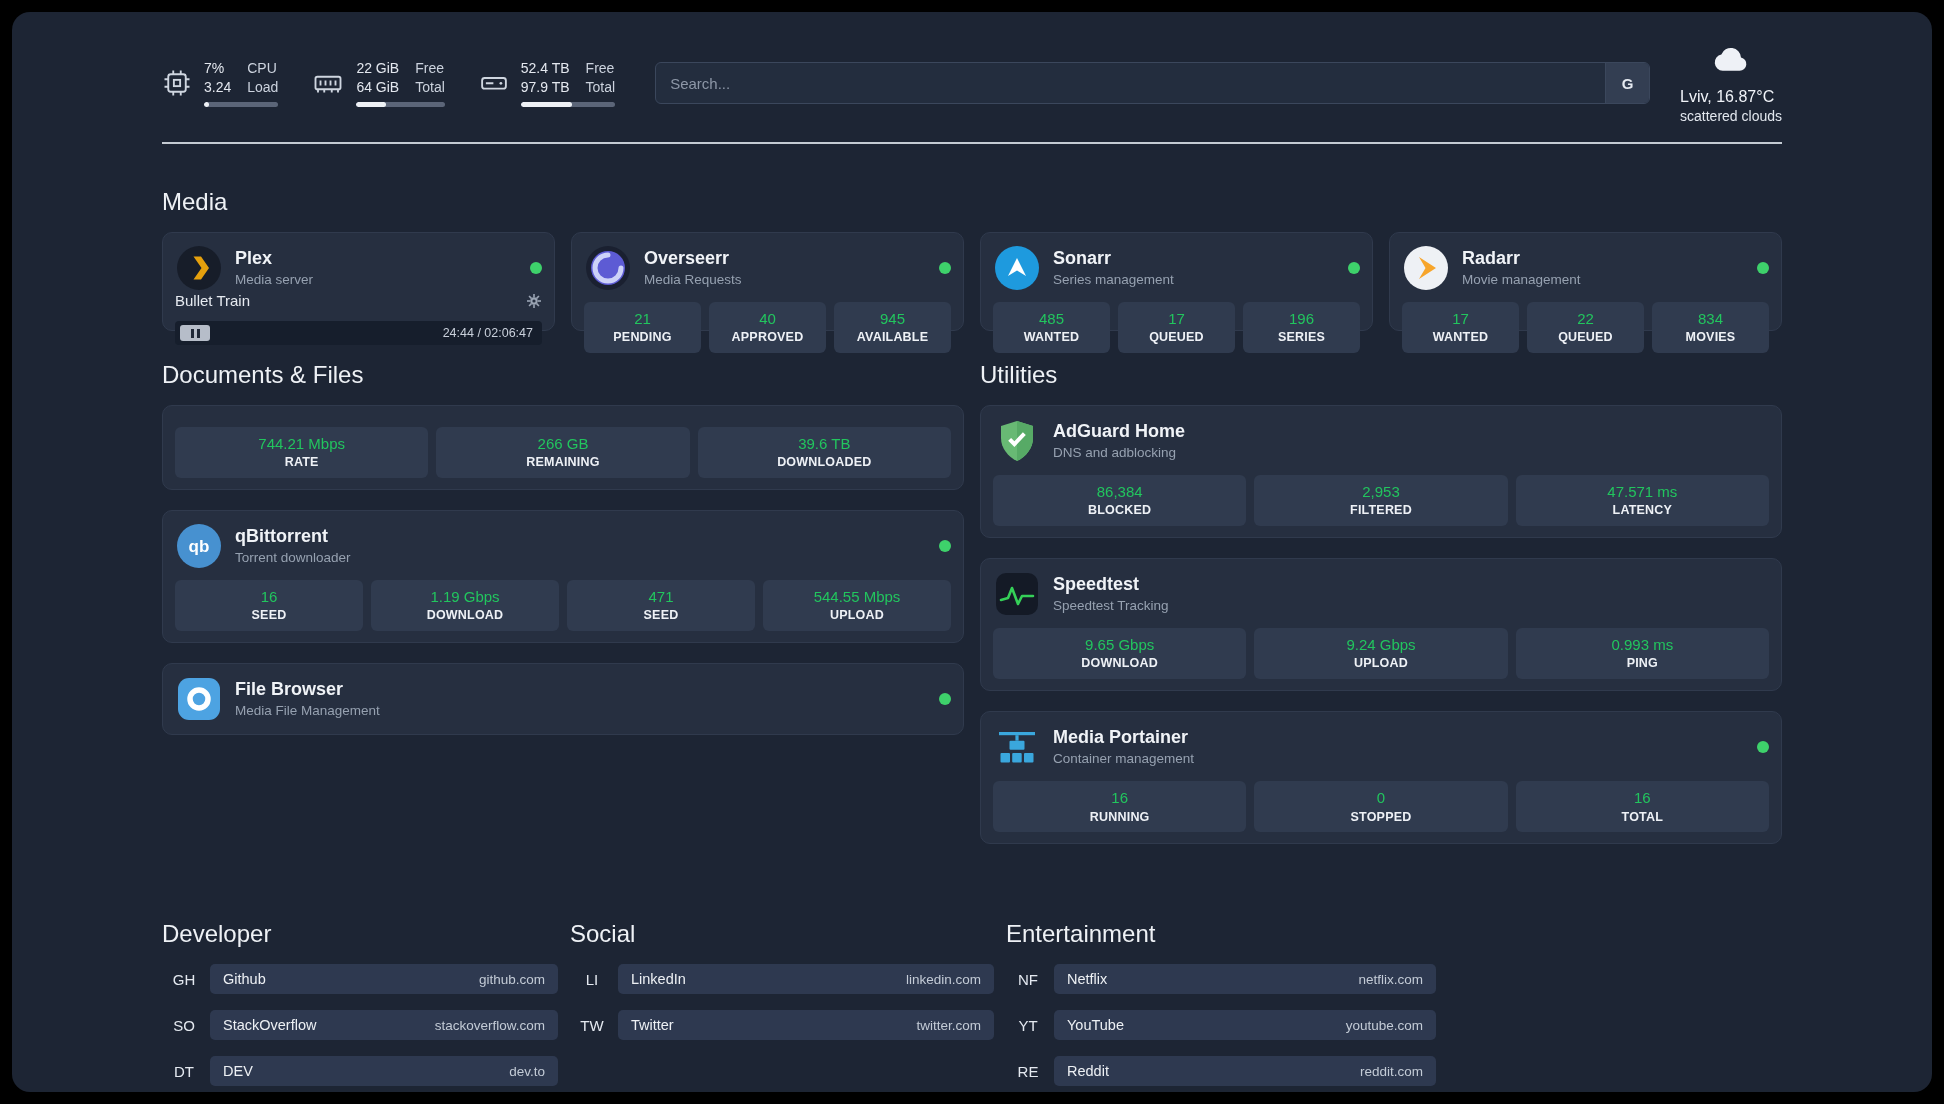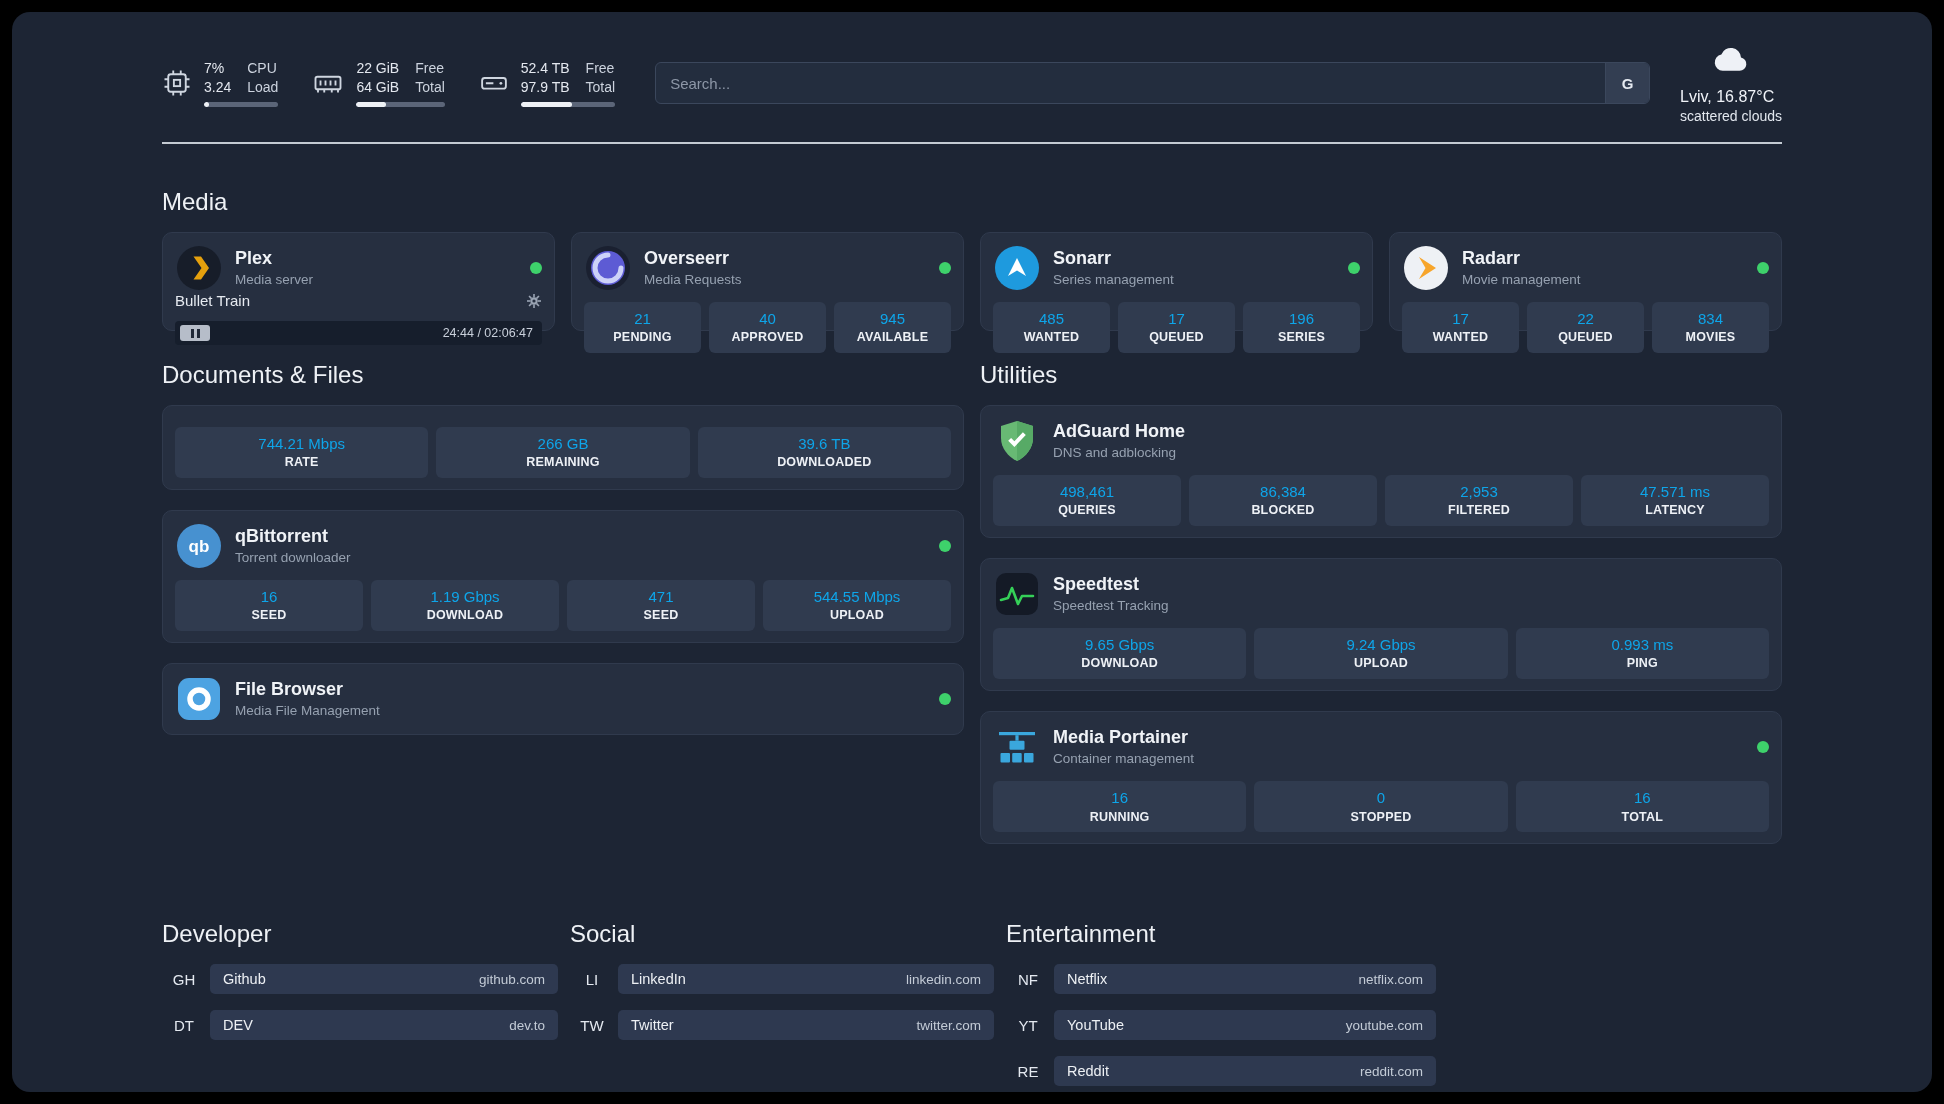--- a/index.html
+++ b/index.html
@@ -48,21 +48,21 @@
   .col-stack .card{margin-bottom:20px;}
   .card-head{display:flex;align-items:center;gap:12px;}
   .app-icon{width:48px;height:48px;flex:0 0 48px;display:flex;align-items:center;justify-content:center;}
   .app-text{display:flex;flex-direction:column;gap:2px;min-width:0;}
   .app-title{font-size:18px;font-weight:600;color:#f0f3f7;line-height:1.2;}
   .app-sub{font-size:13.5px;color:#96a1b0;line-height:1.2;}
   .dot{width:12px;height:12px;border-radius:50%;background:#3ed16b;margin-left:auto;flex:0 0 12px;}
 
   .tiles{display:flex;gap:8px;margin-top:auto;padding-top:10px;}
   .tile{flex:1;background:#303b4f;border-radius:6px;padding:7px 4px;text-align:center;}
-  .t-val{font-size:15px;color:#0ea5e9;line-height:1.35;white-space:nowrap;}
+  .t-val{font-size:15px;color:#22c55e;line-height:1.35;white-space:nowrap;}
   .t-lab{font-size:12.5px;font-weight:700;color:#eef1f6;letter-spacing:.2px;line-height:1.35;}
 
   
   .player{margin-top:auto;display:flex;flex-direction:column;gap:12px;}
   .player-top{display:flex;align-items:center;justify-content:space-between;}
   .track{font-size:15px;color:#e6eaf0;}
   .gear{display:flex;cursor:pointer;}
   .player-bar{position:relative;height:24px;background:#161e2c;border-radius:4px;cursor:pointer;}
   .pause{position:absolute;left:5px;top:50%;transform:translateY(-50%);width:30px;height:16px;
     background:#b6bdc9;border-radius:3px;display:flex;align-items:center;justify-content:center;
@@ -413,24 +413,20 @@
                 <path d="M21.4 30l-6.2-6.2 2.9-2.9 3.3 3.3 8.5-9 2.9 2.9z" fill="#fff"></path>
               </svg>
             </span>
             <div class="app-text">
               <span class="app-title">AdGuard Home</span>
               <span class="app-sub">DNS and adblocking</span>
             </div>
           </div>
           <div class="tiles">
             <div class="tile">
-              <div class="t-val">498,461</div>
-              <div class="t-lab">QUERIES</div>
-            </div>
-            <div class="tile">
               <div class="t-val">86,384</div>
               <div class="t-lab">BLOCKED</div>
             </div>
             <div class="tile">
               <div class="t-val">2,953</div>
               <div class="t-lab">FILTERED</div>
             </div>
             <div class="tile">
               <div class="t-val">47.571 ms</div>
               <div class="t-lab">LATENCY</div>
@@ -508,20 +504,27 @@
       <div class="bgroup bg1">
         <h2 class="sec">Developer</h2>
         <div class="brow">
           <span class="babbr">GH</span>
           <span class="bpill">
             <span class="bname">Github</span>
             <span class="bdomain">github.com</span>
           </span>
         </div>
         <div class="brow">
+          <span class="babbr">SO</span>
+          <span class="bpill">
+            <span class="bname">StackOverflow</span>
+            <span class="bdomain">stackoverflow.com</span>
+          </span>
+        </div>
+        <div class="brow">
           <span class="babbr">DT</span>
           <span class="bpill">
             <span class="bname">DEV</span>
             <span class="bdomain">dev.to</span>
           </span>
         </div>
       </div>
 
       <div class="bgroup bg2">
         <h2 class="sec">Social</h2>

